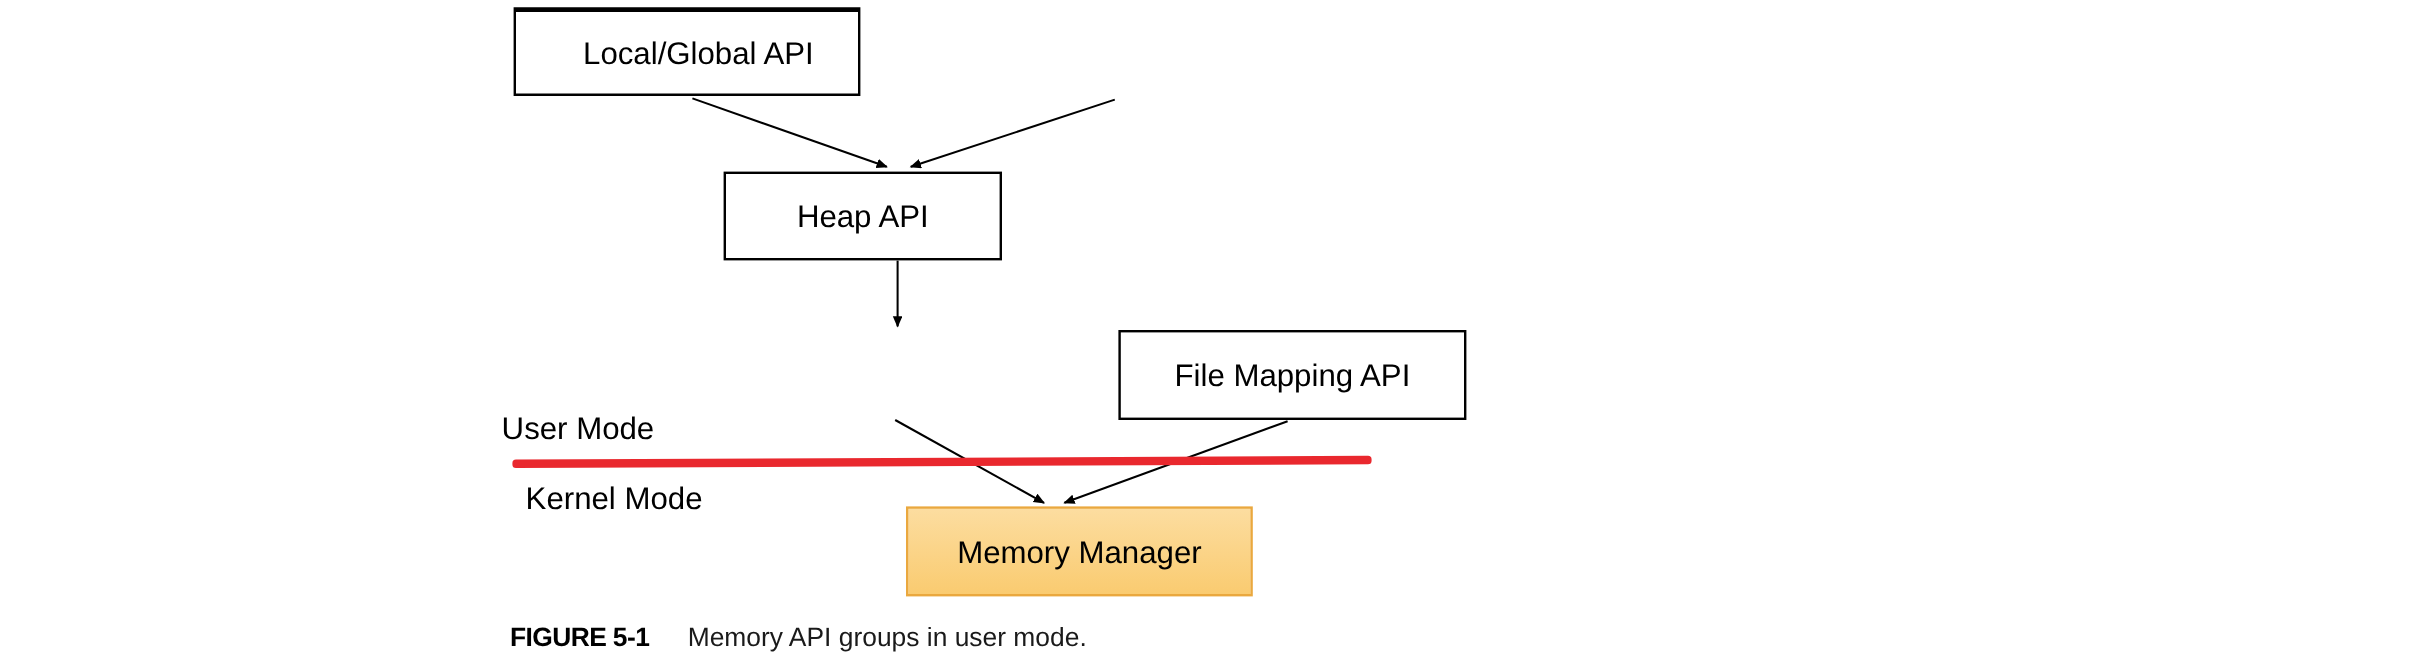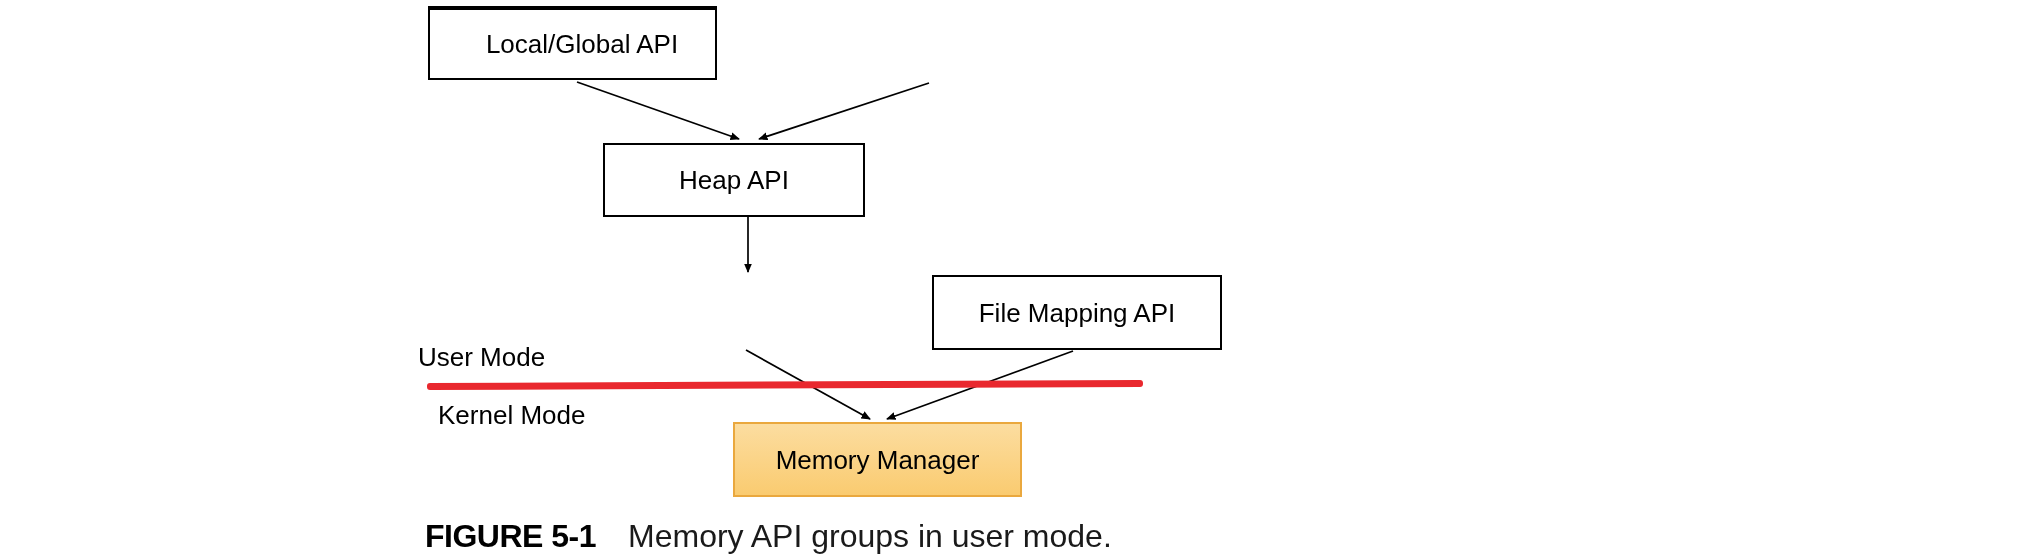--- a/index.html
+++ b/index.html
@@ -28,40 +28,41 @@
     justify-content: center;
     font-size: 26px;
     line-height: 1;
     white-space: nowrap;
   }
   .node--thicktop { border-top-width: 4px; }
   .node--dashed  { border: 2px dashed #000000; }
   .node--memory  {
     background: linear-gradient(#FCDDA0, #FACB70);
     border: 2px solid #EAA83E;
+    margin-left: 22px;
   }
   .mode-label {
     position: absolute;
     font-size: 26px;
     line-height: 1;
     white-space: nowrap;
   }
   .divider {
     position: absolute;
     left: 427px; top: 383px;
     width: 716px; height: 7px;
     background: #E9282E;
     border-radius: 3px;
     transform: rotate(-0.25deg);
     transform-origin: left center;
   }
   .caption {
     position: absolute;
     left: 425px; top: 519px;
-    font-size: 32px;
+    font-size: 22px;
     line-height: 1.1;
     color: #1a1a1a;
     white-space: nowrap;
   }
   .caption .tag {
     font-weight: bold;
     letter-spacing: -0.5px;
     margin-right: 32px;
     color: #000000;
   }
@@ -80,21 +81,21 @@
     <line x1="577" y1="82" x2="739" y2="139" stroke="#000000" stroke-width="1.7" marker-end="url(#arrow)"></line>
     <line x1="929" y1="83" x2="759" y2="139" stroke="#000000" stroke-width="1.7" marker-end="url(#arrow)"></line>
     <line x1="748" y1="217" x2="748" y2="272" stroke="#000000" stroke-width="1.7" marker-end="url(#arrow)"></line>
     <line x1="746" y1="350" x2="870" y2="419" stroke="#000000" stroke-width="1.7" marker-end="url(#arrow)"></line>
     <line x1="1073" y1="351" x2="887" y2="419" stroke="#000000" stroke-width="1.7" marker-end="url(#arrow)"></line>
   </svg>
 
   <div class="node node--thicktop" style="left:428px; top:6px; width:289px; height:74px;padding-left:19px;">Local/Global API</div>
 
 
-  <div class="node" style="left:603px; top:143px; width:262px; height:74px;">Heap API</div>
+  <div class="node" style="left:603px; top:143px; width:232px; height:74px;">Heap API</div>
 
 
   <div class="node" style="left:932px; top:275px; width:290px; height:75px;">File Mapping API</div>
 
   <div class="node node--memory" style="left:733px; top:422px; width:289px; height:75px;">Memory Manager</div>
 
   <div class="mode-label" style="left:418px; top:344px;">User Mode</div>
 
   <div class="divider"></div>
 

